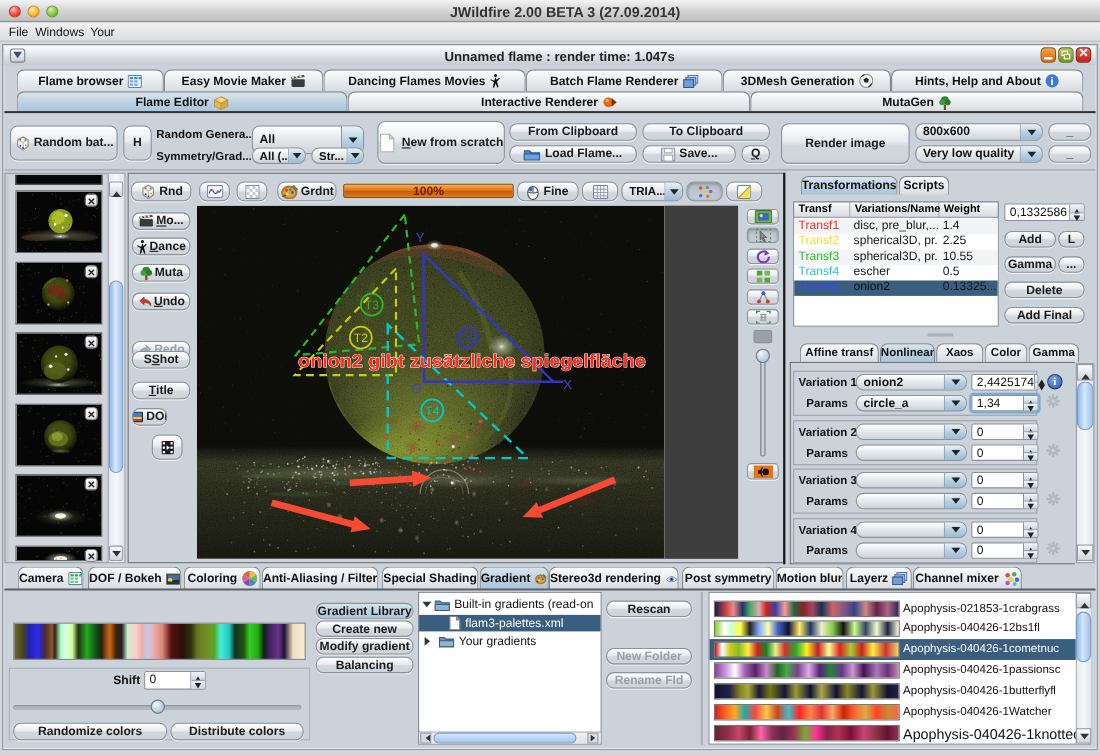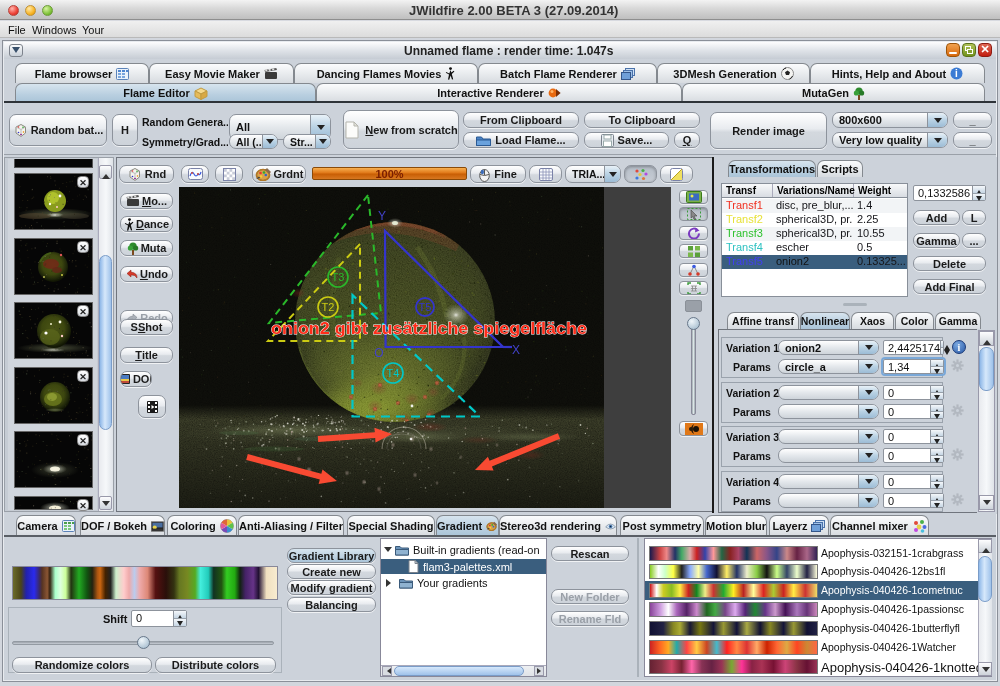--- a/index.html
+++ b/index.html
@@ -2379,21 +2379,21 @@
 <div class="abs" style="left:394px;top:666px;width:130px;height:10px;background:linear-gradient(#d6e8fb,#9fc2ea);border-radius:5px;border:1px solid #7a9cc8;"></div>
 <div class="abs" style="left:534px;top:666px;width:10px;height:10px;background:#d8dce2;border:1px solid #99a;"></div>
 <div class="abs" style="left:537px;top:668px;width:0;height:0;border:3px solid transparent;border-left:4px solid #333;"></div>
 <div class="btn " style="left:551px;top:546px;width:78px;height:15px;">Rescan</div>
 <div class="btn dis" style="left:551px;top:568px;width:78px;height:15px;">New Folder</div>
 <div class="btn dis" style="left:551px;top:590px;width:78px;height:15px;">Rename Fld</div>
 <div class="abs" style="left:637px;top:538px;width:2px;height:139px;background:#aab2ba;"></div>
 <div class="abs" style="left:644px;top:538px;width:348px;height:139px;background:#fff;border:1px solid #889;"></div>
 <div class="abs" style="left:645px;top:543.5px;width:333px;height:19.0px;overflow:hidden;">
     <div style="position:absolute;left:4px;top:2px;width:169px;height:15px;background:linear-gradient(90deg,#1a1a4d 0%,#cc4444 6%,#ee8888 10%,#223366 15%,#44aa66 19%,#ddaaaa 24%,#cc2222 28%,#3344aa 33%,#ff9999 38%,#226644 43%,#882222 48%,#aa4466 53%,#113355 58%,#cc6666 64%,#885588 70%,#334488 76%,#cc8888 82%,#662244 88%,#aa6688 94%,#332255 100%);border:1px solid #777;"></div>
-    <div style="position:absolute;left:176px;top:3px;font-size:10.5px;color:#111;white-space:nowrap;">Apophysis-032151-1crabgrass</div>
+    <div style="position:absolute;left:176px;top:3px;font-size:10.5px;color:#111;white-space:nowrap;">Apophysis-021853-1crabgrass</div>
   </div>
 <div class="abs" style="left:645px;top:562.4px;width:333px;height:19.0px;overflow:hidden;">
     <div style="position:absolute;left:4px;top:2px;width:169px;height:15px;background:linear-gradient(90deg,#88cc22 0%,#ffffff 5%,#ccffcc 9%,#ffff44 14%,#222222 19%,#88aaff 24%,#ffffaa 29%,#4466cc 34%,#111133 40%,#ffee66 46%,#223366 52%,#eeeecc 58%,#88cc44 64%,#111111 70%,#ccff88 76%,#334466 82%,#eeffcc 88%,#222244 94%,#ffffdd 100%);border:1px solid #777;"></div>
     <div style="position:absolute;left:176px;top:3px;font-size:10.5px;color:#111;white-space:nowrap;">Apophysis-040426-12bs1fl</div>
   </div>
 <div class="abs" style="left:645px;top:581.2px;width:333px;height:19.0px;background:#3a5e7e;overflow:hidden;">
     <div style="position:absolute;left:4px;top:2px;width:169px;height:15px;background:linear-gradient(90deg,#cc1111 0%,#ffffff 4%,#cccc22 8%,#88bb22 13%,#ffee44 18%,#cc2222 23%,#118822 28%,#eeee88 33%,#cc3333 38%,#22aa33 44%,#ffee22 50%,#bb2222 56%,#ffff99 62%,#dd2222 68%,#aacc33 74%,#cc2222 80%,#ffee44 86%,#cc3333 93%,#eedd66 100%);border:1px solid #777;"></div>
     <div style="position:absolute;left:176px;top:3px;font-size:10.5px;color:#fff;white-space:nowrap;">Apophysis-040426-1cometnuc</div>
   </div>
 <div class="abs" style="left:645px;top:600.1px;width:333px;height:19.0px;overflow:hidden;">

